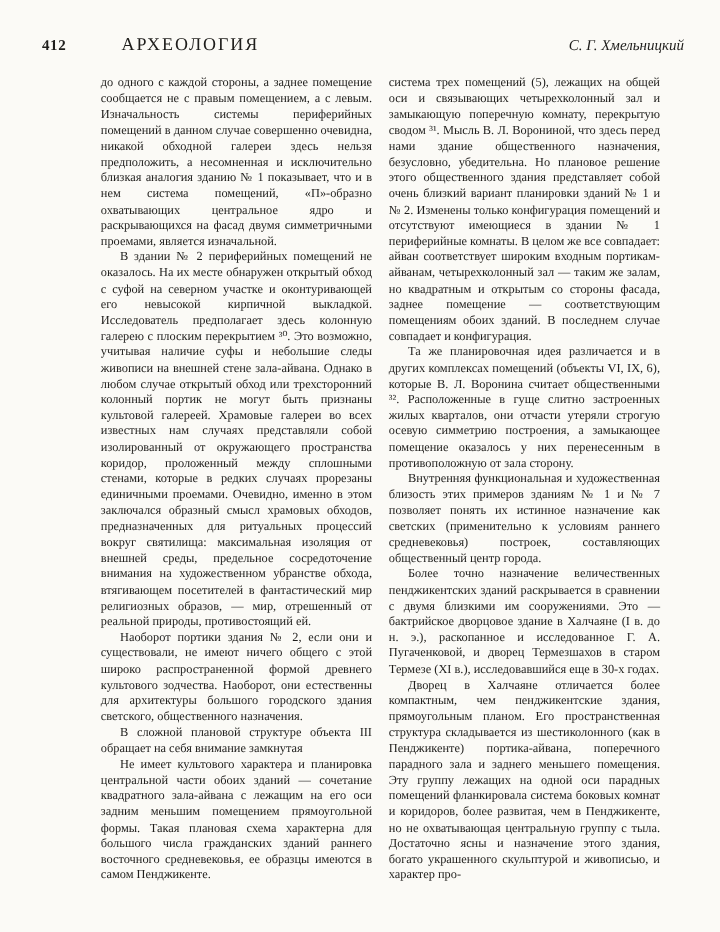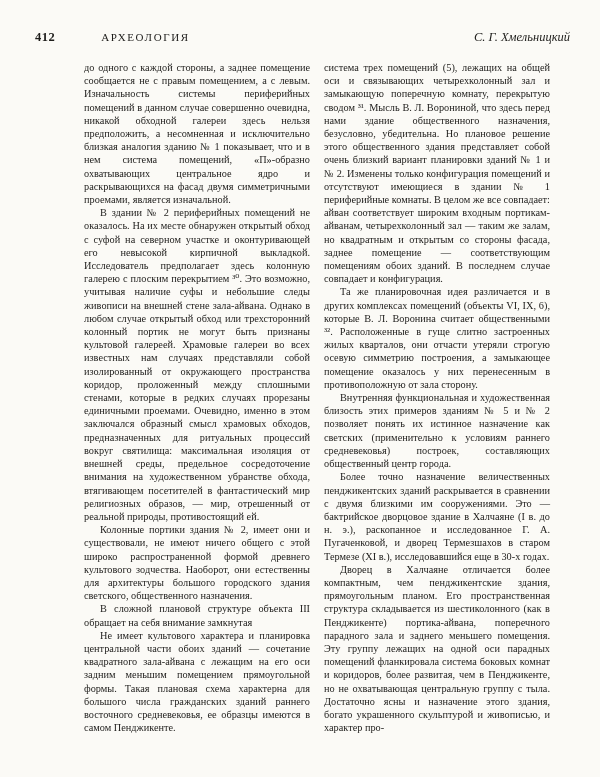--- a/index.html
+++ b/index.html
@@ -23,21 +23,21 @@
     align-items: baseline;
     padding: 30px 30px 0 35px;
     font-size: 12.5px;
   }
   .page-number {
     font-weight: bold;
     letter-spacing: 0.5px;
   }
   .section-title {
     margin-left: 46px;
-    font-size: 11px;
+    font-size: 15px;
     letter-spacing: 1.6px;
     font-weight: normal;
   }
   .header-spacer { flex: 1; }
   .running-author {
     font-style: italic;
     font-size: 12.5px;
     margin-left: 17px;
   }
   .text-columns {
@@ -69,25 +69,25 @@
     <span class="page-number">412</span>
     <span class="section-title">АРХЕОЛОГИЯ</span>
     <span class="header-spacer"></span>
     <span class="running-author">С. Г. Хмельницкий</span>
   </header>
 
   <main class="text-columns">
     <div class="col">
         <p class="para">до одного с каждой стороны, а заднее помещение сообщается не с правым помещением, а с левым. Изначальность системы периферийных помещений в данном случае совершенно очевидна, никакой обходной галереи здесь нельзя предположить, а несомненная и исключительно близкая аналогия зданию № 1 показывает, что и в нем система помещений, «П»-образно охватывающих центральное ядро и раскрывающихся на фасад двумя симметричными проемами, является изначальной.</p>
         <p class="para indent">В здании № 2 периферийных помещений не оказалось. На их месте обнаружен открытый обход с суфой на северном участке и оконтуривающей его невысокой кирпичной выкладкой. Исследователь предполагает здесь колонную галерею с плоским перекрытием ³⁰. Это возможно, учитывая наличие суфы и небольшие следы живописи на внешней стене зала-айвана. Однако в любом случае открытый обход или трехсторонний колонный портик не могут быть признаны культовой галереей. Храмовые галереи во всех известных нам случаях представляли собой изолированный от окружающего пространства коридор, проложенный между сплошными стенами, которые в редких случаях прорезаны единичными проемами. Очевидно, именно в этом заключался образный смысл храмовых обходов, предназначенных для ритуальных процессий вокруг святилища: максимальная изоляция от внешней среды, предельное сосредоточение внимания на художественном убранстве обхода, втягивающем посетителей в фантастический мир религиозных образов, — мир, отрешенный от реальной природы, противостоящий ей.</p>
-        <p class="para indent">Колонные портики здания № 2, имеет они и существовали, не имеют ничего общего с этой широко распространенной формой древнего культового зодчества. Наоборот, они естественны для архитектуры большого городского здания светского, общественного назначения.</p>
+        <p class="para indent">Наоборот портики здания № 2, если они и существовали, не имеют ничего общего с этой широко распространенной формой древнего культового зодчества. Наоборот, они естественны для архитектуры большого городского здания светского, общественного назначения.</p>
         <p class="para indent">В сложной плановой структуре объекта III обращает на себя внимание замкнутая</p>
         <p class="para indent">Не имеет культового характера и планировка центральной части обоих зданий — сочетание квадратного зала-айвана с лежащим на его оси задним меньшим помещением прямоугольной формы. Такая плановая схема характерна для большого числа гражданских зданий раннего восточного средневековья, ее образцы имеются в самом Пенджикенте.</p>
       </div>
     <div class="col">
         <p class="para">система трех помещений (5), лежащих на общей оси и связывающих четырехколонный зал и замыкающую поперечную комнату, перекрытую сводом ³¹. Мысль В. Л. Ворониной, что здесь перед нами здание общественного назначения, безусловно, убедительна. Но плановое решение этого общественного здания представляет собой очень близкий вариант планировки зданий № 1 и № 2. Изменены только конфигурация помещений и отсутствуют имеющиеся в здании № 1 периферийные комнаты. В целом же все совпадает: айван соответствует широким входным портикам-айванам, четырехколонный зал — таким же залам, но квадратным и открытым со стороны фасада, заднее помещение — соответствующим помещениям обоих зданий. В последнем случае совпадает и конфигурация.</p>
         <p class="para indent">Та же планировочная идея различается и в других комплексах помещений (объекты VI, IX, 6), которые В. Л. Воронина считает общественными ³². Расположенные в гуще слитно застроенных жилых кварталов, они отчасти утеряли строгую осевую симметрию построения, а замыкающее помещение оказалось у них перенесенным в противоположную от зала сторону.</p>
-        <p class="para indent">Внутренняя функциональная и художественная близость этих примеров зданиям № 5 и № 2 позволяет понять их истинное назначение как светских (применительно к условиям раннего средневековья) построек, составляющих общественный центр города.</p>
+        <p class="para indent">Внутренняя функциональная и художественная близость этих примеров зданиям № 1 и № 7 позволяет понять их истинное назначение как светских (применительно к условиям раннего средневековья) построек, составляющих общественный центр города.</p>
         <p class="para indent">Более точно назначение величественных пенджикентских зданий раскрывается в сравнении с двумя близкими им сооружениями. Это — бактрийское дворцовое здание в Халчаяне (I в. до н. э.), раскопанное и исследованное Г. А. Пугаченковой, и дворец Термезшахов в старом Термезе (XI в.), исследовавшийся еще в 30-х годах.</p>
         <p class="para indent">Дворец в Халчаяне отличается более компактным, чем пенджикентские здания, прямоугольным планом. Его пространственная структура складывается из шестиколонного (как в Пенджикенте) портика-айвана, поперечного парадного зала и заднего меньшего помещения. Эту группу лежащих на одной оси парадных помещений фланкировала система боковых комнат и коридоров, более развитая, чем в Пенджикенте, но не охватывающая центральную группу с тыла. Достаточно ясны и назначение этого здания, богато украшенного скульптурой и живописью, и характер про-</p>
       </div>
   </main>
 </div>
 
 </body></html>

